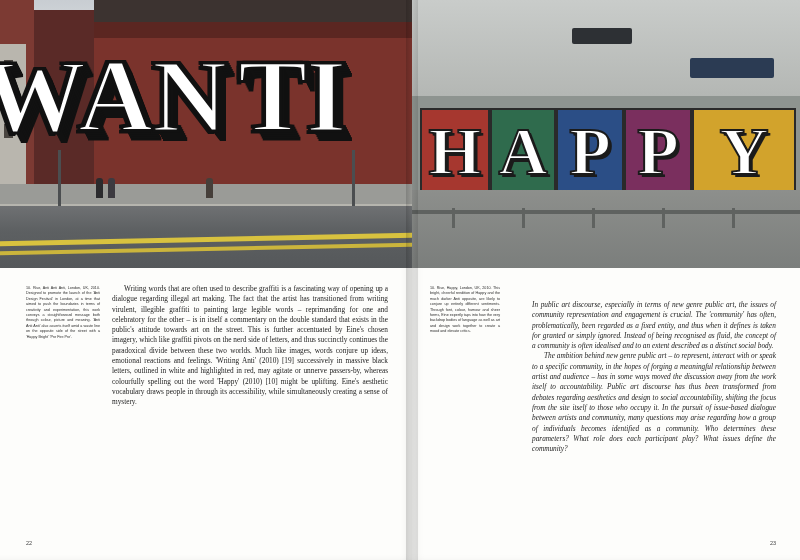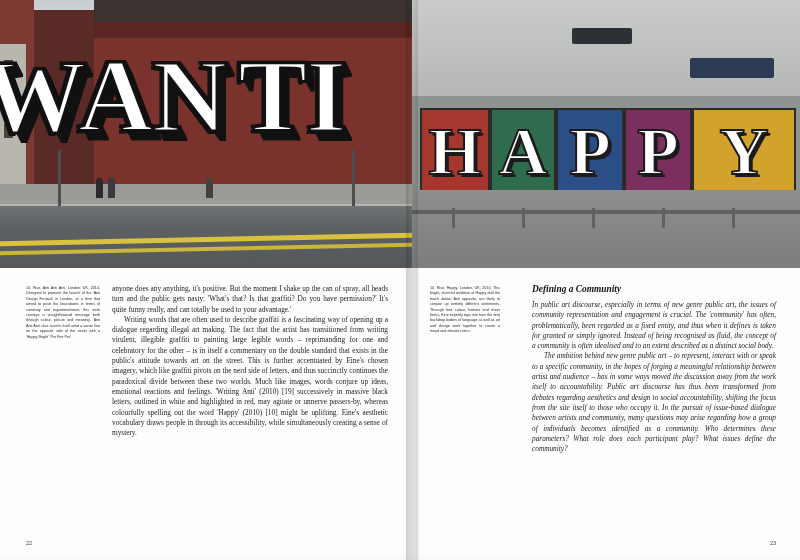--- a/index.html
+++ b/index.html
@@ -258,21 +258,20 @@
       <div class="person" style="left:96px;"></div>
       <div class="person p2" style="left:108px;"></div>
       <div class="person p3" style="left:206px;"></div>
       <div class="sign-pole" style="left:58px;"></div>
       <div class="sign-pole" style="left:352px;"></div>
     </div>
 
     <div class="caption" style="left:26px; top:286px; width:74px;">10. Rise, Anti Anti Anti, London, UK, 2010. Designed to promote the launch of the 'Anti Design Festival' in London, at a time that aimed to push the boundaries in terms of creativity and experimentation, this work conveys a straightforward message both through colour, picture and meaning. 'Anti Anti Anti' also asserts itself amid a waste line on the opposite side of the street with a 'Happy Bright' 'Pre Fire Pre'.</div>
 
     <div class="col" style="left:112px; top:284px; width:276px;">
-      <p class="first">anyone does any anything, it's positive. But the moment I shake up the can of spray, all heads turn and the public gets nasty: 'What's that? Is that graffiti? Do you have permission?' It's quite funny really, and can totally be used to your advantage.'</p>
       <p>Writing words that are often used to describe graffiti is a fascinating way of opening up a dialogue regarding illegal art making. The fact that the artist has transitioned from writing virulent, illegible graffiti to painting large legible words – reprimanding for one and celebratory for the other – is in itself a commentary on the double standard that exists in the public's attitude towards art on the street. This is further accentuated by Eine's chosen imagery, which like graffiti pivots on the nerd side of letters, and thus succinctly continues the paradoxical divide between these two worlds. Much like images, words conjure up ideas, emotional reactions and feelings. 'Writing Anti' (2010) [19] successively in massive black letters, outlined in white and highlighted in red, may agitate or unnerve passers-by, whereas colourfully spelling out the word 'Happy' (2010) [10] might be uplifting. Eine's aesthetic vocabulary draws people in through its accessibility, while simultaneously creating a sense of mystery.</p>
     </div>
 
     <div class="folio folio-left">22</div>
   </div>
 
   <div class="page page-right">
 
     <div class="photo photo-right">
       <div class="r-sky"></div>
@@ -301,21 +300,20 @@
       <div class="r-rail"></div>
       <div class="r-rail-post" style="left:40px;"></div>
       <div class="r-rail-post" style="left:110px;"></div>
       <div class="r-rail-post" style="left:180px;"></div>
       <div class="r-rail-post" style="left:250px;"></div>
       <div class="r-rail-post" style="left:320px;"></div>
     </div>
 
     <div class="caption" style="left:18px; top:286px; width:70px;">10. Rise, Happy, London, UK, 2010. This bright, cheerful rendition of Happy and the much darker Anti opposite, are likely to conjure up entirely different sentiments. Through font, colour, humour and sheer forms, Eine expertly taps into how the very backdrop bodies of language as well as art and design work together to create a mood and elevate critics.</div>
 
-    <div class="section-head" style="left:120px; top:284px; width:240px;">Defining a Community</div>
 
     <div class="col" style="left:120px; top:300px; width:244px;font-style:italic;">
       <p class="first">In public art discourse, especially in terms of new genre public art, the issues of community representation and engagement is crucial. The 'community' has often, problematically, been regarded as a fixed entity, and thus when it defines is taken for granted or simply ignored. Instead of being recognised as fluid, the concept of a community is often idealised and to an extent described as a distinct social body.</p>
       <p>The ambition behind new genre public art – to represent, interact with or speak to a specific community, in the hopes of forging a meaningful relationship between artist and audience – has in some ways moved the discussion away from the work itself to accountability. Public art discourse has thus been transformed from debates regarding aesthetics and design to social accountability, shifting the focus from the site itself to those who occupy it. In the pursuit of issue-based dialogue between artists and community, many questions may arise regarding how a group of individuals becomes identified as a community. Who determines these parameters? What role does each participant play? What issues define the community?</p>
     </div>
 
     <div class="folio folio-right">23</div>
   </div>
 
   <div class="gutter"></div>

